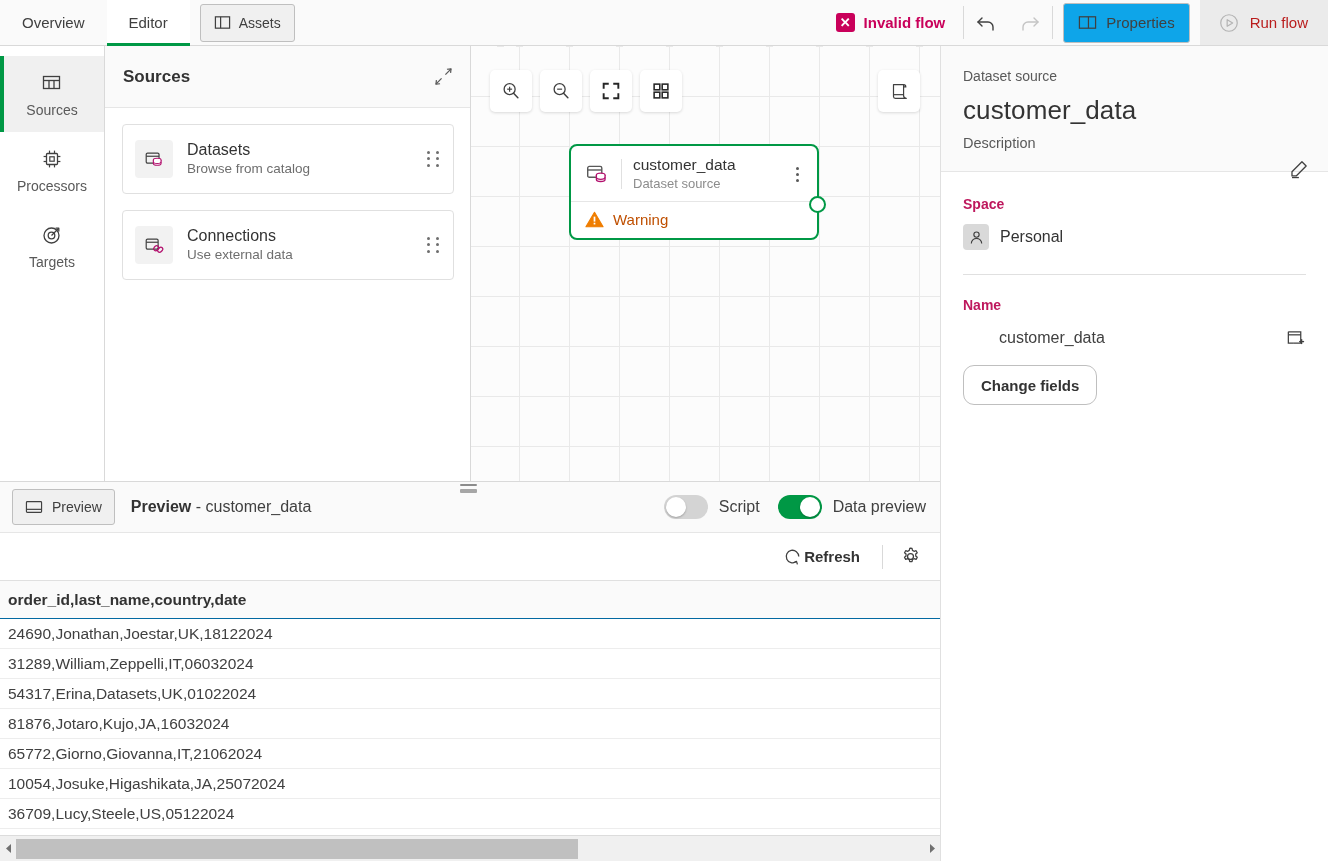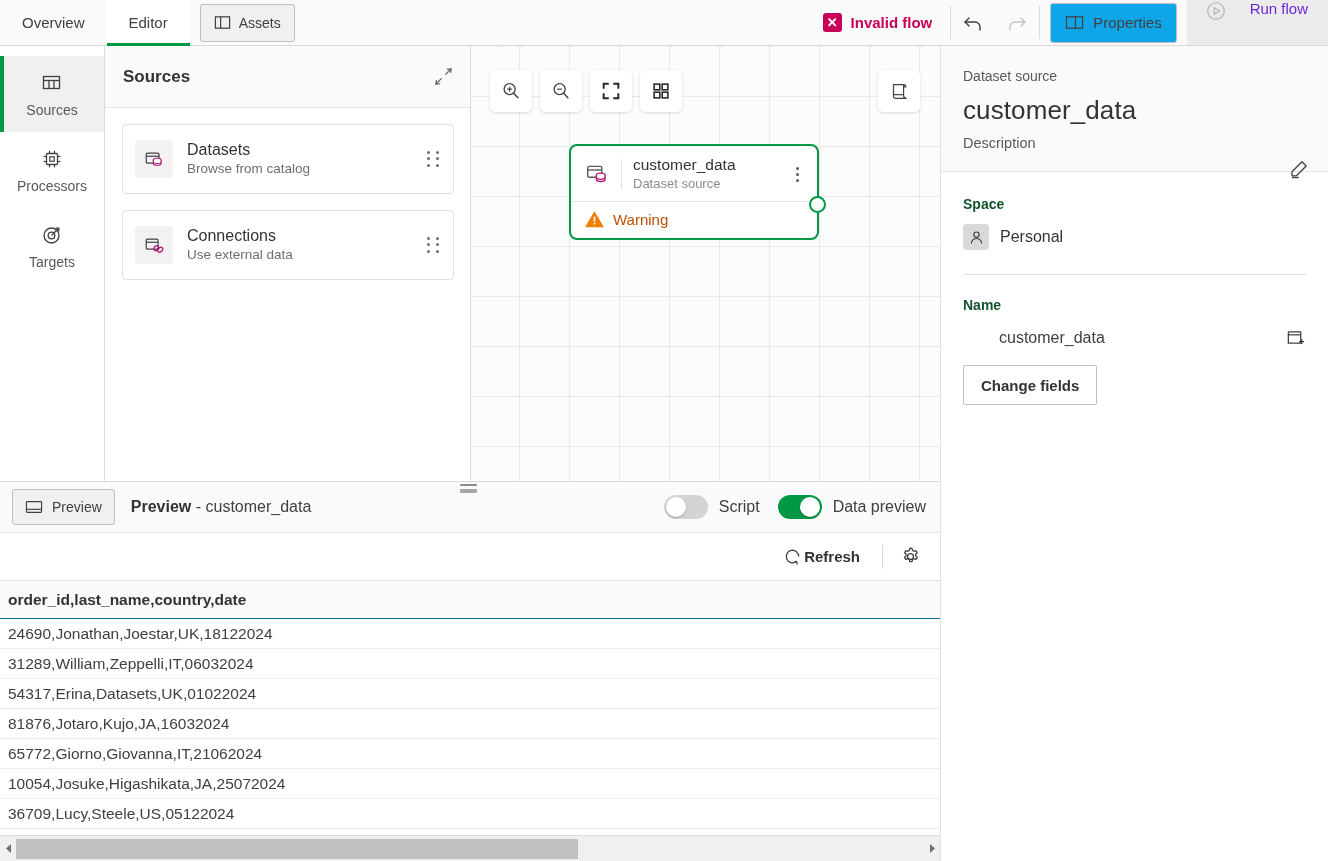--- a/index.html
+++ b/index.html
@@ -53,23 +53,23 @@
   }
   .btn-properties {
     align-self: center; margin: 0 10px;
     display: flex; align-items: center; gap: 9px;
     height: 40px; padding: 0 14px;
     border: 1px solid #bfbfbf; border-radius: 3px; background: #0ea5e9;
     font-size: 15px; color: #404040; cursor: pointer;
   }
   .btn-runflow {
     align-self: stretch;
-    display: flex; gap: 23px;
+    display: flex; align-items: center; gap: 10px;
     padding: 0 20px 0 18px; background: #ebebeb;
-    font-size: 15px; color: #6d28d9; cursor: default;
+    font-size: 15px; color: #b91c1c; cursor: default;
   }
 
   
   .rail {
     position: absolute; left: 0; top: 46px; width: 105px; height: 435px;
     background: #ffffff; border-right: 1px solid #d9d9d9;
     padding-top: 10px;
   }
   .rail-item {
     position: relative; height: 76px; display: flex; flex-direction: column;
@@ -169,36 +169,36 @@
   .props {
     position: absolute; left: 940px; top: 46px; width: 388px; height: 815px;
     background: #ffffff; border-left: 1px solid #e0e0e0;
   }
   .props-head { background: #fafafa; padding: 22px 22px 20px; border-bottom: 1px solid #e6e6e6; position: relative; }
   .props-kicker { font-size: 14px; color: #595959; }
   .props-title { font-size: 26px; color: #333; margin-top: 11px; letter-spacing: .1px; }
   .props-desc { font-size: 14.5px; color: #595959; margin-top: 9px; }
   .props-edit { position: absolute; right: 18px; top: 112px; cursor: pointer; }
   .props-body { padding: 24px 22px 0; }
-  .plabel { font-size: 14px; font-weight: bold; color: #14532d; }
+  .plabel { font-size: 14px; font-weight: bold; color: #be185d; }
   .space-row { display: flex; align-items: center; gap: 11px; margin-top: 12px; }
   .space-ico {
     width: 26px; height: 26px; border-radius: 4px; background: #d9d9d9;
     display: flex; align-items: center; justify-content: center;
   }
   .space-name { font-size: 16px; color: #333; }
   .hr { height: 1px; background: #e0e0e0; margin: 24px 0 22px; }
   .name-row { display: flex; align-items: center; margin-top: 14px; padding-left: 36px; }
   .name-val { font-size: 16px; color: #404040; flex: 1; }
   .fields-row { display: flex; align-items: center; gap: 12px; margin-top: 17px; cursor: pointer; }
   .chev { width: 14px; display: flex; align-items: center; justify-content: center; }
   .fields-label { font-size: 15px; font-weight: bold; color: #333; margin-left: 4px; }
   .btn-change {
     margin-top: 17px; height: 40px; padding: 0 17px; background: #fff;
-    border: 1px solid #bfbfbf; border-radius: 2px;
+    border: 1px solid #bfbfbf; border-radius: 11px;
     font-size: 15px; font-weight: bold; color: #333; cursor: pointer;
     font-family: "Liberation Sans", sans-serif;
   }
 
   
   .preview-bar {
     position: absolute; left: 0; top: 481px; width: 940px; height: 52px;
     background: #fafafa; border-top: 1px solid #d9d9d9; border-bottom: 1px solid #e6e6e6;
     display: flex; align-items: center; padding: 0 14px 0 12px;
   }

